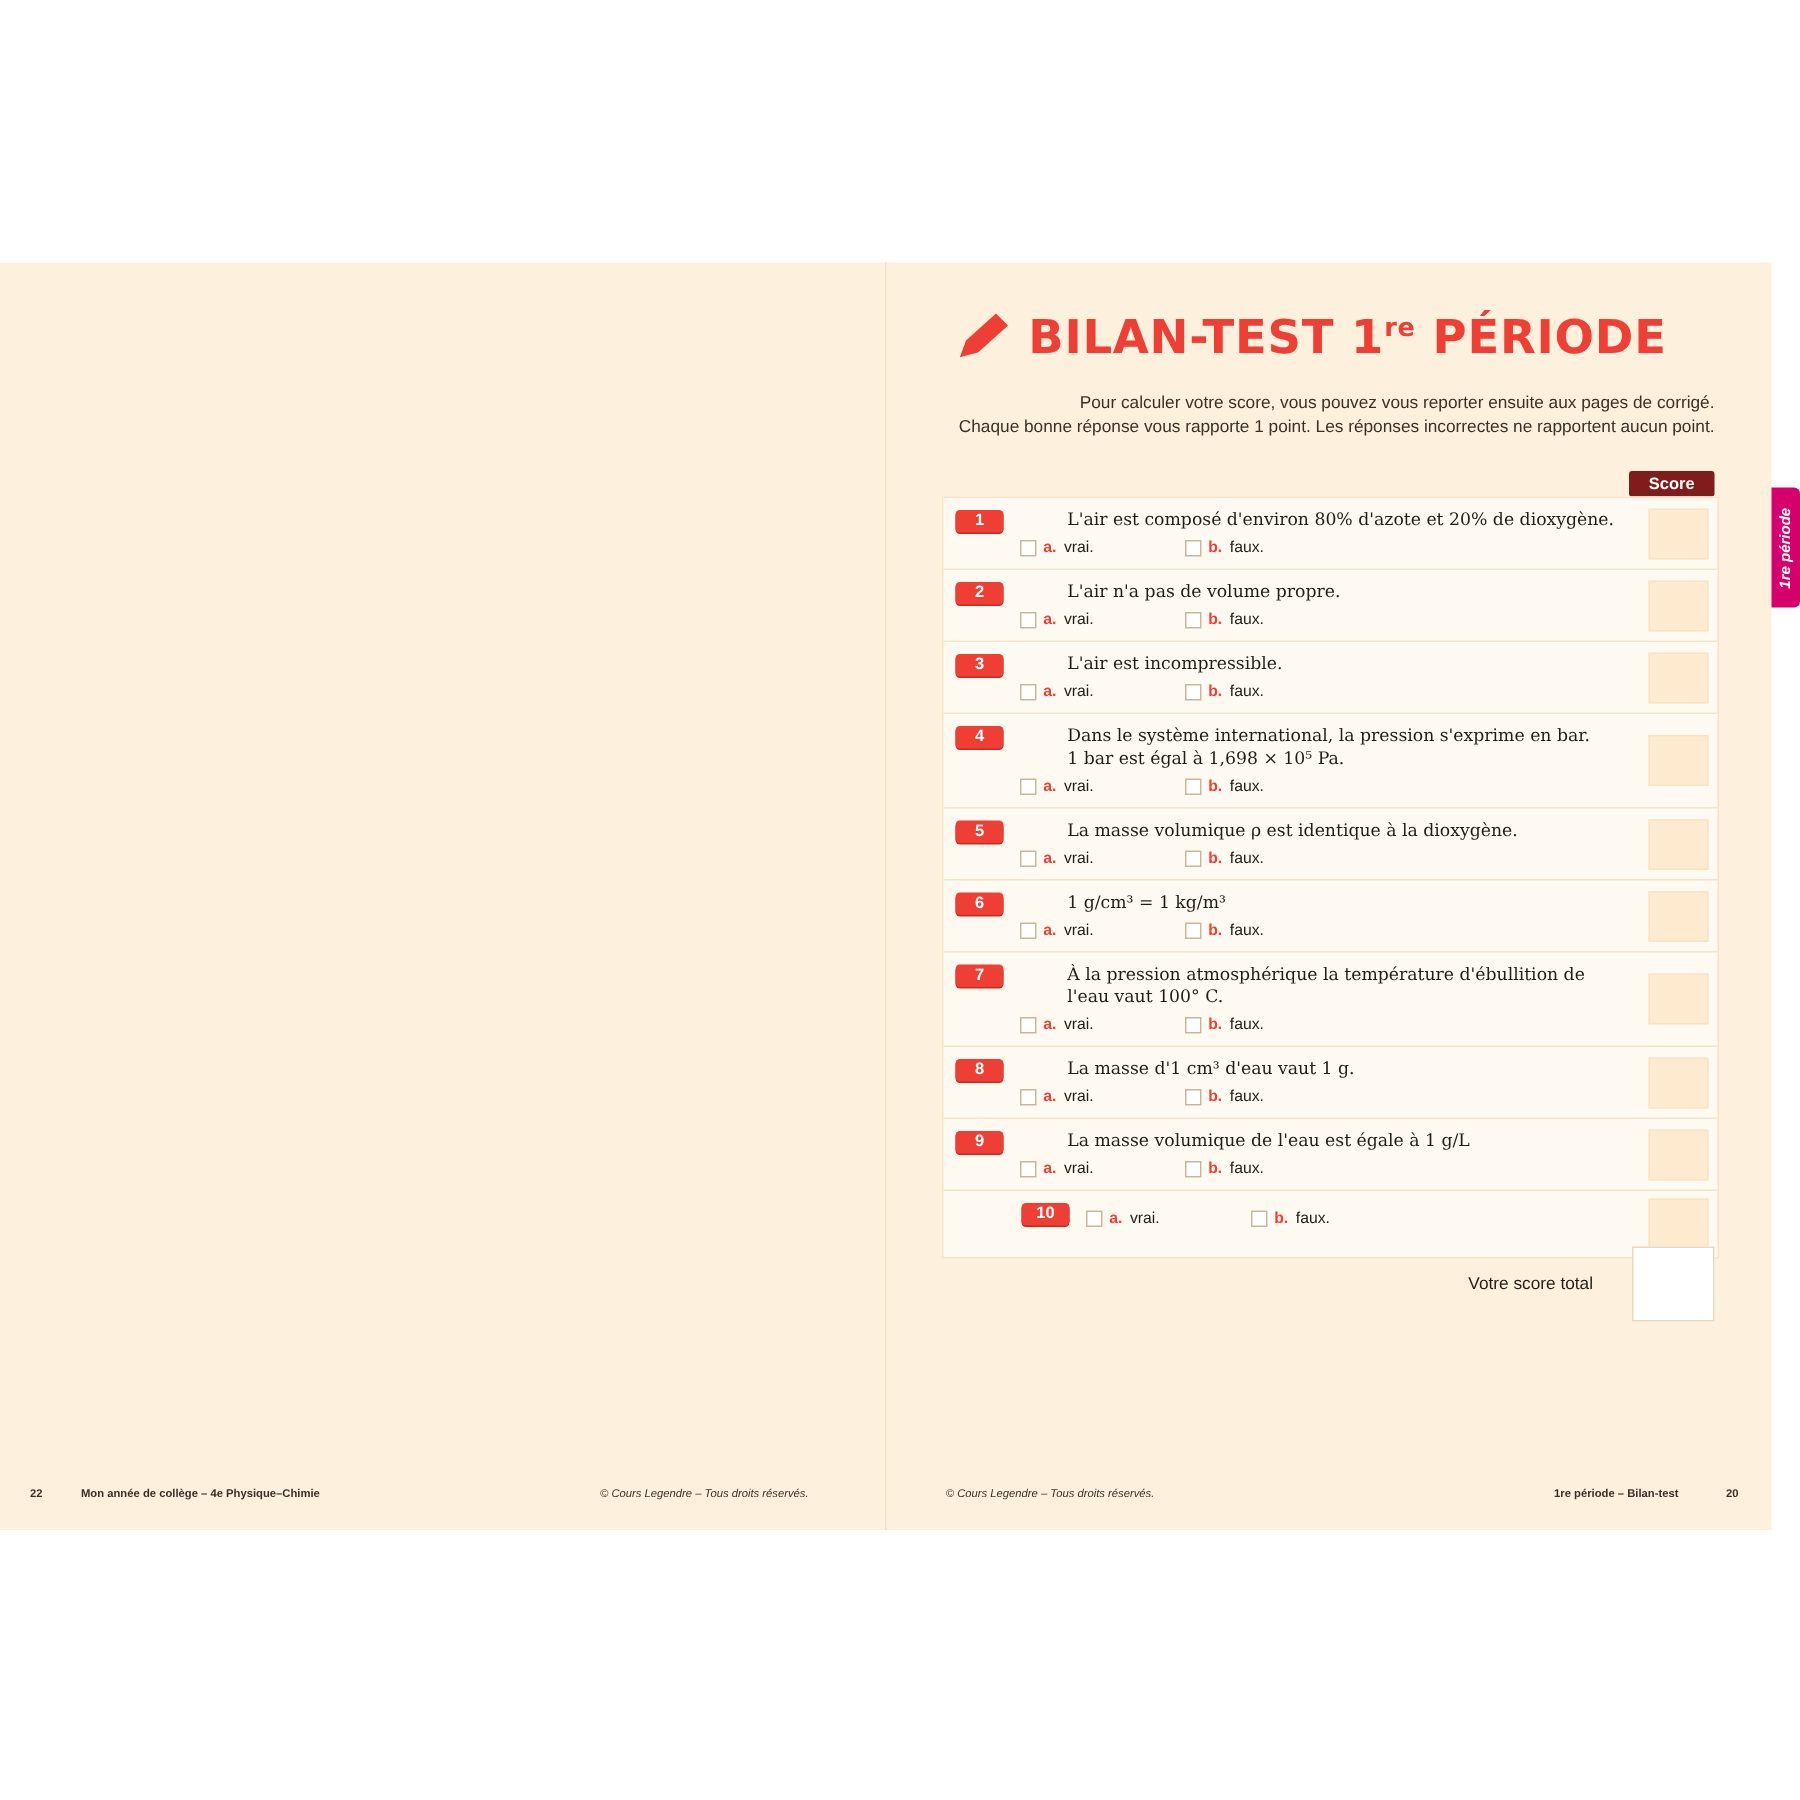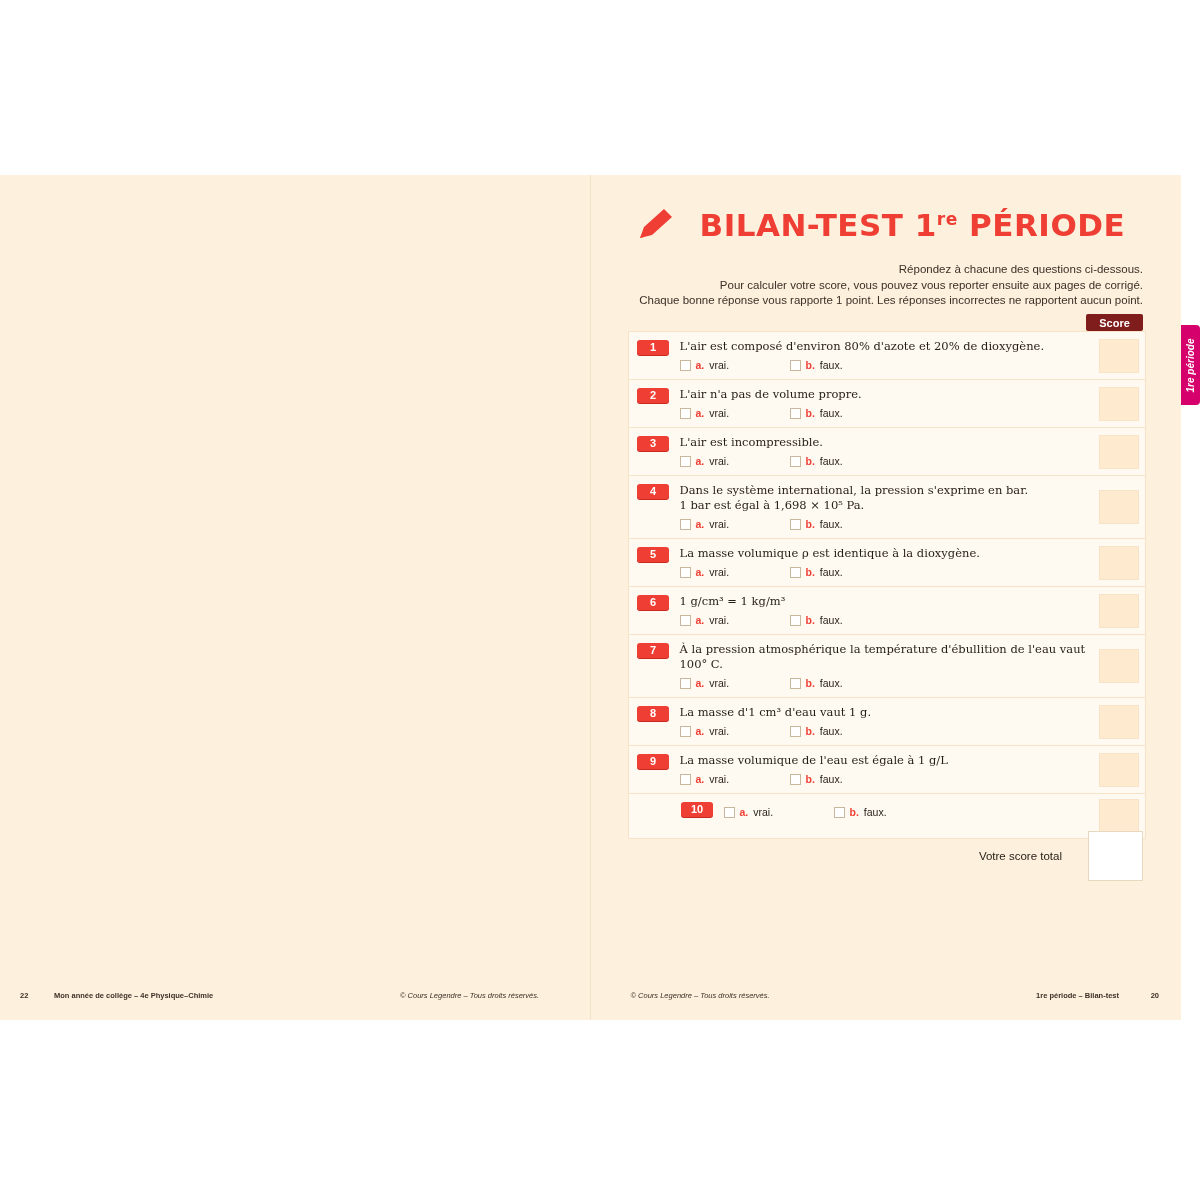--- a/index.html
+++ b/index.html
@@ -38,21 +38,21 @@
     border-left: 1px solid #f3e2ca;
   }
 
   
   .header {
     position: absolute;
     left: 45px;
     top: 30px;
     display: flex;
     align-items: center;
-    gap: 24px;
+    gap: 10px;
   }
   .pencil-icon {
     width: 40px;
     height: 40px;
     flex: none;
   }
   .title {
     font-family: "DejaVu Sans", sans-serif;
     font-weight: bold;
     font-size: 31px;
@@ -135,20 +135,21 @@
 
   .qbody {
     flex: 1;
     padding: 7px 6px 8px 2px;
   }
   .qtext {
     font-family: "DejaVu Serif", serif;
     font-size: 11.5px;
     color: #241d16;
     line-height: 15px;
+    margin-left: 32px;
   }
   .answers {
     display: flex;
     margin-top: 5px;
   }
   .ans {
     display: flex;
     align-items: center;
     gap: 5px;
     width: 110px;
@@ -260,21 +261,20 @@
             <path d="M4 33 L8 22 L28 4 L36 12 L16 30 Z" fill="#ef3e33"></path>
             <path d="M4 33 L9 31.5 L6.5 28.5 Z" fill="#ef3e33"></path>
           </svg>
         </span>
         <div class="title">
           <span>BILAN-TEST 1</span><sup>re</sup><span> PÉRIODE</span>
         </div>
       </div>
 
       <div class="intro">
-        <div>Répondez à chacune des questions ci-dessous.</div>
         <div>Pour calculer votre score, vous pouvez vous reporter ensuite aux pages de corrigé.</div>
         <div>Chaque bonne réponse vous rapporte 1 point. Les réponses incorrectes ne rapportent aucun point.</div>
       </div>
 
       <div class="score-tab">Score</div>
 
       <div class="qtable">
 
         <div class="qrow">
           <div class="qnum-cell">

